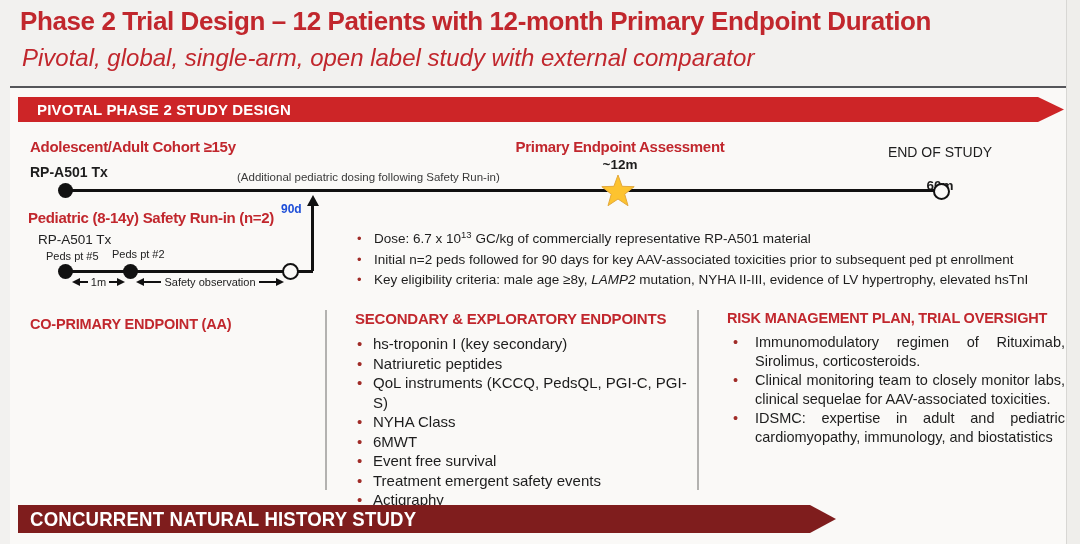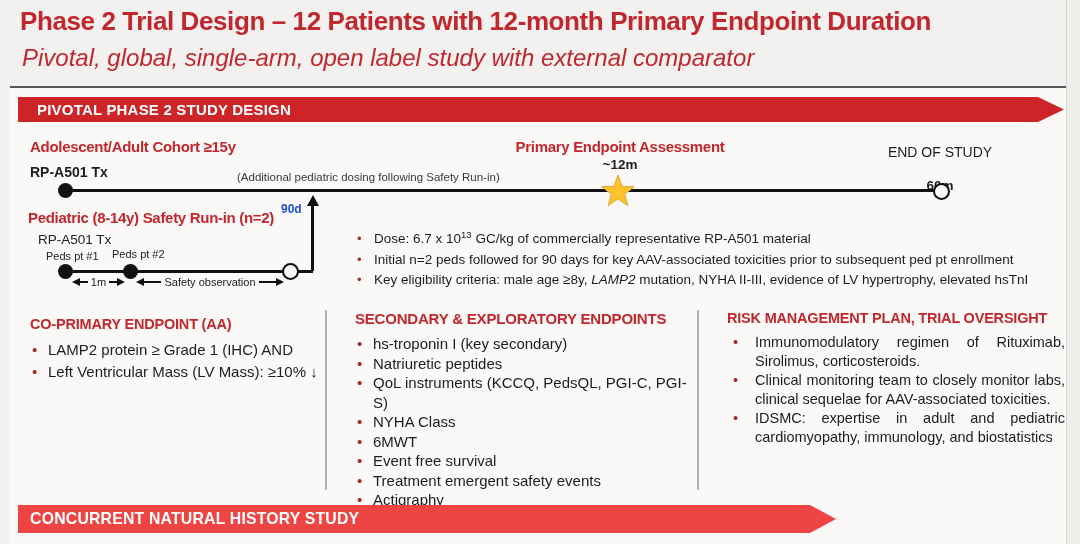--- a/index.html
+++ b/index.html
@@ -17,21 +17,21 @@
   
   .panel{left:10px; top:88px; width:1056px; height:456px; background:#faf9f7;}
   .edge-right{left:1066px; top:0; width:14px; height:544px; background:#efeeeb; border-left:1px solid #d8d7d4;}
 
   
   .banner{clip-path:polygon(0 0, calc(100% - 26px) 0, 100% 50%, calc(100% - 26px) 100%, 0 100%);
           display:flex; align-items:center; color:#fff; font-weight:bold;}
   .banner-red{left:18px; top:97px; width:1046px; height:25px; background:#cd2527;
               font-size:15px; padding-left:0; letter-spacing:0.2px;}
   .banner-red span{padding-left:19px;}
-  .banner-purple{left:18px; top:505px; width:818px; height:28px; background:#ef4444; font-size:17px;}
+  .banner-purple{left:18px; top:505px; width:818px; height:28px; background:#7f1d1d; font-size:20px;}
   .banner-purple span{padding-left:13px; transform:scaleX(0.93); transform-origin:left center; white-space:nowrap; letter-spacing:0.2px;}
 
   
   .lbl-red-bold{color:#c1272d; font-weight:bold;}
   .cohort-label{left:30px; top:138px; font-size:15px; letter-spacing:-0.3px;}
   .adult-tx{left:30px; top:164px; font-size:14px; font-weight:bold; color:#1d1d1d;}
   .dosing-note{left:237px; top:171px; font-size:11.5px; color:#3a3a3a; white-space:nowrap;}
   .pe-label{left:470px; top:138px; width:300px; text-align:center; font-size:15px; letter-spacing:-0.3px;}
   .pe-time{left:570px; top:157px; width:100px; text-align:center; font-size:13.5px; font-weight:bold; color:#1d1d1d;}
   .eos-label{left:865px; top:144px; width:150px; text-align:center; font-size:14px; color:#1d1d1d;}
@@ -123,21 +123,21 @@
   <div class="abs main-line"></div>
   <div class="abs dot dot-main-start"></div>
   <div class="abs circle-open circle-main-end"></div>
 
   <svg class="abs star-svg" width="36" height="34" viewBox="0 0 36 34">
     <polygon points="18,2 22.1,13.3 34.2,13.7 24.7,21.2 28,32.7 18,26 8,32.7 11.3,21.2 1.8,13.7 13.9,13.3" fill="#fdc32f" stroke="#e3a93c" stroke-width="1"></polygon>
   </svg>
 
   <div class="abs lbl-red-bold ped-heading">Pediatric (8-14y) Safety Run-in (n=2)</div>
   <div class="abs ped-tx">RP-A501 Tx</div>
-  <div class="abs ped-pt1">Peds pt #1</div>
+  <div class="abs ped-pt1">Peds pt #5</div>
   <div class="abs ped-pt2">Peds pt #2</div>
   <div class="abs ped-line"></div>
   <div class="abs dot dot-ped1"></div>
   <div class="abs dot dot-ped2"></div>
   <div class="abs circle-open circle-ped-end"></div>
   <div class="abs day90">90d</div>
   <div class="abs vert-shaft"></div>
   <div class="abs vert-head"></div>
 
   <div class="abs dblarrow arrow-1m">
@@ -159,24 +159,20 @@
     <li><span>Dose: 6.7 x 10</span><sup class="exp">13</sup><span> GC/kg of commercially representative RP-A501 material</span></li>
     <li>Initial n=2 peds followed for 90 days for key AAV-associated toxicities prior to subsequent ped pt enrollment</li>
     <li><span>Key eligibility criteria: male age ≥8y, </span><span class="gene">LAMP2</span><span> mutation, NYHA II-III, evidence of LV hypertrophy, elevated hsTnI</span></li>
   </ul>
 
   <div class="abs divider divider-1"></div>
   <div class="abs divider divider-2"></div>
 
   <div class="abs col col-1">
     <div class="colhead">CO-PRIMARY ENDPOINT (AA)</div>
-    <ul>
-      <li>LAMP2 protein ≥ Grade 1 (IHC) AND</li>
-      <li>Left Ventricular Mass (LV Mass): ≥10% ↓</li>
-    </ul>
   </div>
 
   <div class="abs col col-2">
     <div class="colhead">SECONDARY &amp; EXPLORATORY ENDPOINTS</div>
     <ul>
       <li>hs-troponin I (key secondary)</li>
       <li>Natriuretic peptides</li>
       <li>QoL instruments (KCCQ, PedsQL, PGI-C, PGI-S)</li>
       <li>NYHA Class</li>
       <li>6MWT</li>

